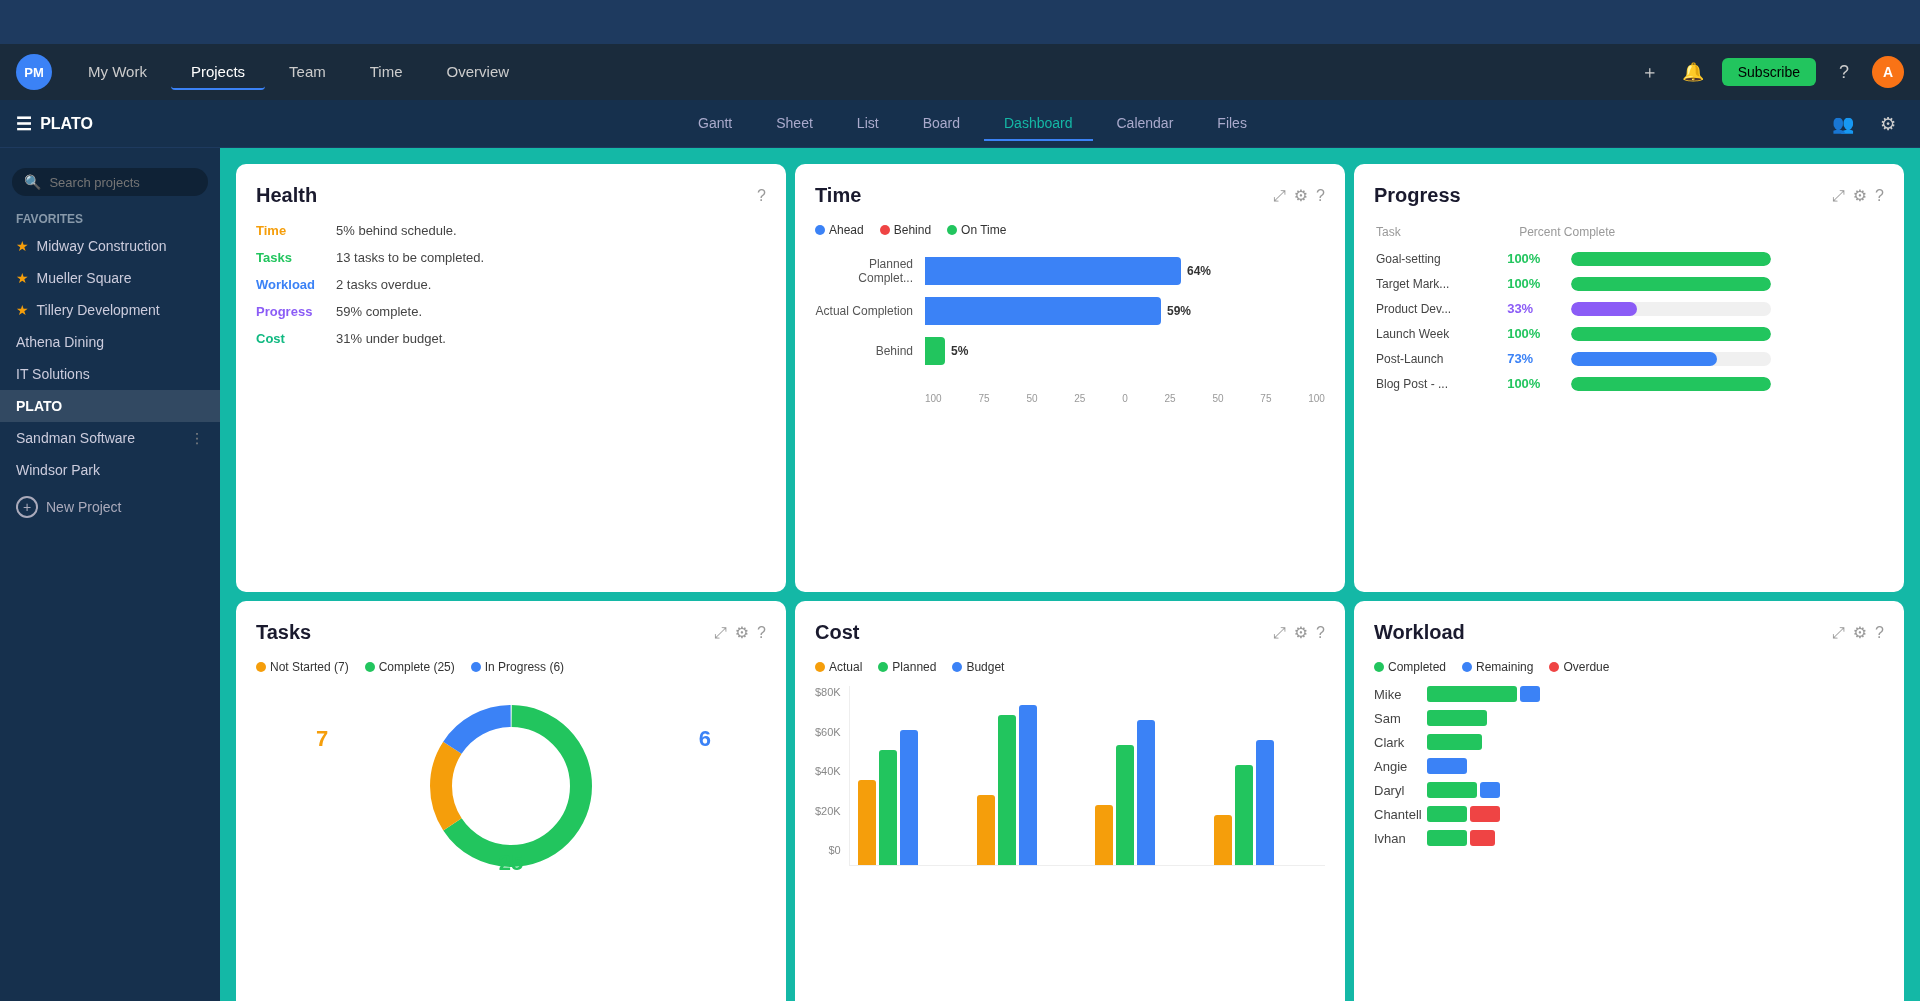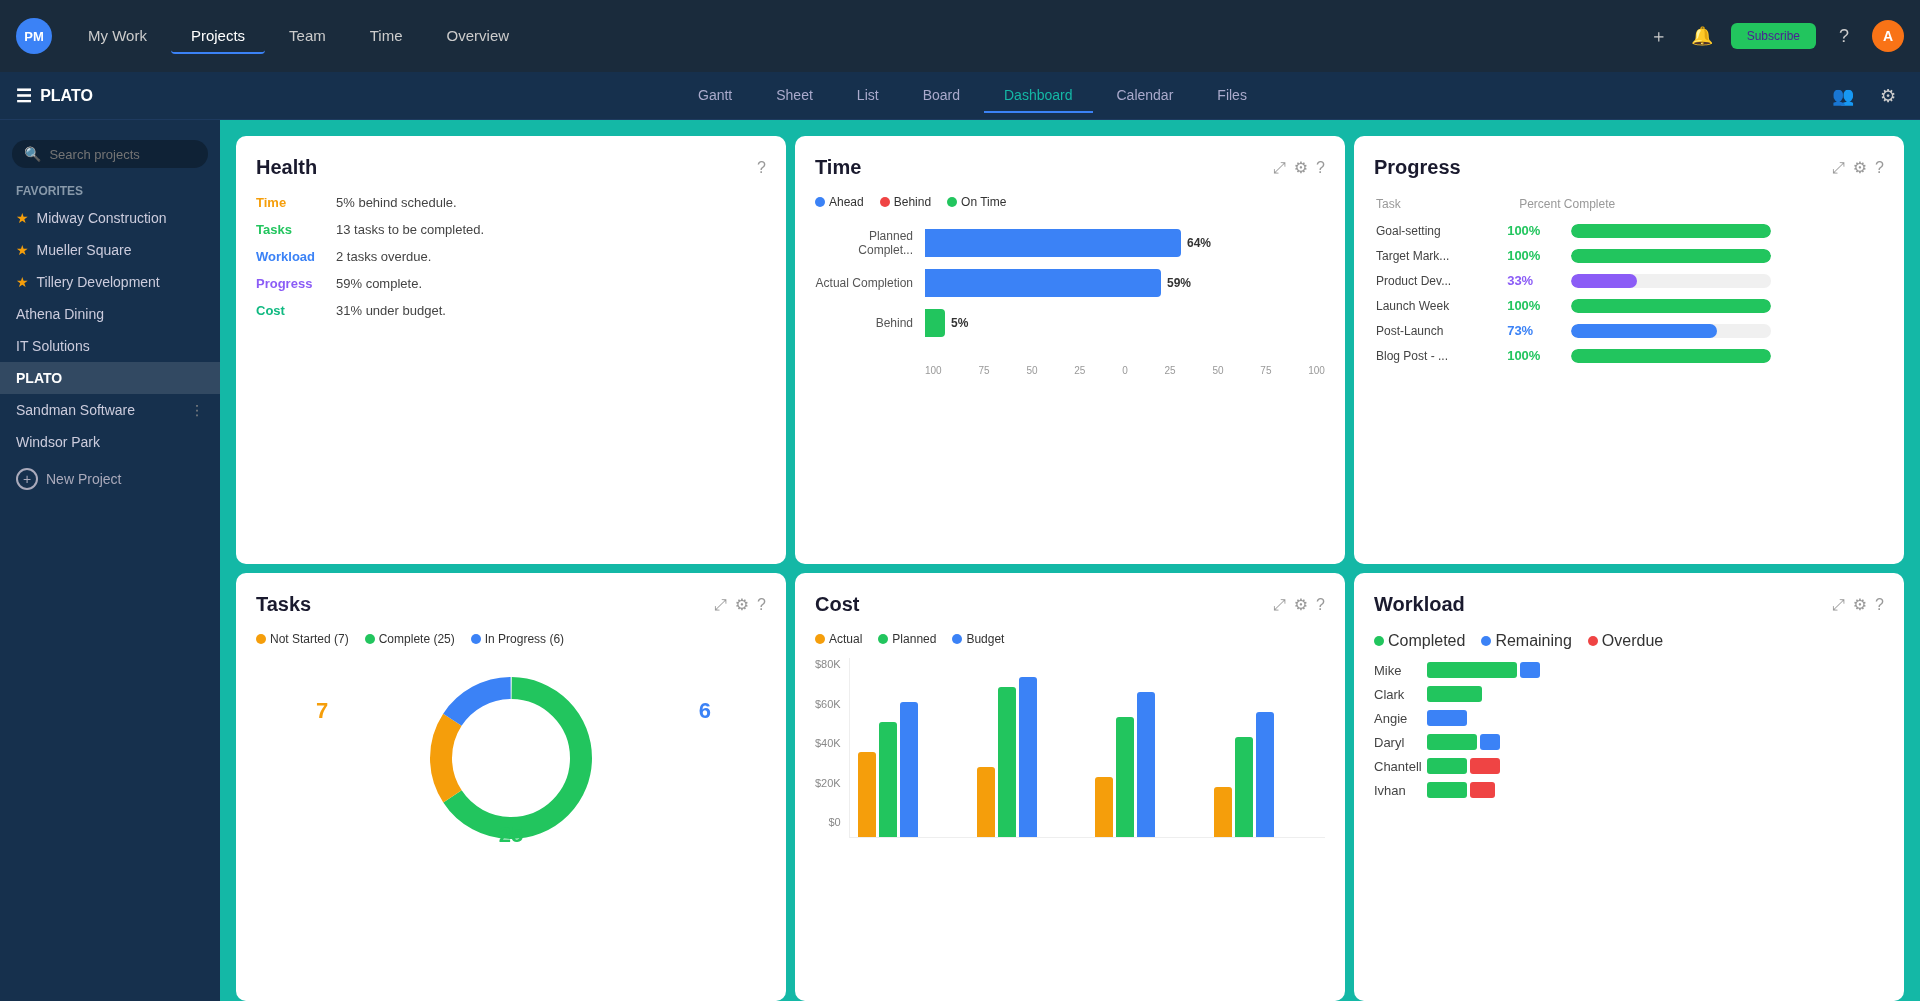--- a/index.html
+++ b/index.html
@@ -1,27 +1,27 @@
 <!DOCTYPE html>
 <html><head>
   <meta charset="utf-8">
   <style>
     * { box-sizing: border-box; margin: 0; padding: 0; }
     body { font-family: -apple-system, BlinkMacSystemFont, 'Segoe UI', sans-serif; background: #1e3a5f; color: #fff; height: 1001px; overflow: hidden; }
 
     
-    .top-nav { background: #1a2b3c; display: flex; align-items: center; height: 72px; padding: 0 16px; gap: 8px; }
+    .top-nav { background: #1a2b3c; display: flex; align-items: center; height: 56px; padding: 0 16px; gap: 8px; margin-top: 44px; }
     .logo-circle { width: 36px; height: 36px; border-radius: 50%; background: #3b82f6; display: flex; align-items: center; justify-content: center; font-weight: bold; font-size: 13px; color: #fff; flex-shrink: 0; }
     .nav-items { display: flex; gap: 4px; margin-left: 8px; }
     .nav-item { padding: 8px 20px; color: #ccc; cursor: pointer; font-size: 15px; border-radius: 4px; }
     .nav-item.active { color: #fff; border-bottom: 2px solid #3b82f6; }
     .nav-spacer { flex: 1; }
     .nav-actions { display: flex; align-items: center; gap: 12px; }
     .nav-icon-btn { width: 32px; height: 32px; border-radius: 50%; background: transparent; border: none; color: #ccc; cursor: pointer; display: flex; align-items: center; justify-content: center; font-size: 18px; }
-    .subscribe-btn { background: #22c55e; color: #4c1d95; border: none; padding: 6px 16px; border-radius: 6px; cursor: pointer; font-size: 12px; font-weight: 500; }
+    .subscribe-btn { background: #22c55e; color: #000000; border: none; padding: 6px 16px; border-radius: 6px; cursor: pointer; font-size: 14px; font-weight: 500; }
     .avatar { width: 32px; height: 32px; border-radius: 50%; background: #f97316; display: flex; align-items: center; justify-content: center; color: #fff; font-size: 14px; font-weight: bold; }
 
     
     .sub-nav { background: #16304d; display: flex; align-items: center; height: 48px; padding: 0 16px; border-bottom: 1px solid #1e3a5f; }
     .plato-brand { display: flex; align-items: center; gap: 8px; font-weight: bold; font-size: 16px; margin-right: 24px; }
     .hamburger { font-size: 18px; }
     .sub-nav-tabs { display: flex; gap: 4px; flex: 1; justify-content: center; }
     .sub-tab { padding: 8px 20px; color: #aac; cursor: pointer; font-size: 14px; }
     .sub-tab.active { color: #14b8a6; border-bottom: 2px solid #3b82f6; }
     .sub-nav-right { display: flex; gap: 12px; }
@@ -90,21 +90,21 @@
     .tasks-legend { display: flex; gap: 16px; font-size: 12px; margin-bottom: 12px; flex-wrap: wrap; }
     .donut-container { display: flex; justify-content: center; align-items: center; position: relative; height: 200px; }
 
     
     .cost-legend { display: flex; gap: 16px; font-size: 12px; margin-bottom: 12px; }
     .cost-y-labels { display: flex; flex-direction: column; justify-content: space-between; font-size: 11px; color: #888; margin-right: 8px; height: 170px; text-align: right; }
     .cost-bar-group { display: flex; gap: 3px; align-items: flex-end; flex: 1; }
     .cost-bar { border-radius: 3px 3px 0 0; }
 
     
-    .workload-legend { display: flex; gap: 16px; font-size: 16px; margin-bottom: 12px; }
+    .workload-legend { display: flex; gap: 16px; font-size: 12px; margin-bottom: 12px; }
     .wl-row { display: flex; align-items: center; margin-bottom: 8px; }
     .wl-name { font-size: 13px; color: #444; width: 53px; flex-shrink: 0; }
     .wl-bars { display: flex; gap: 3px; align-items: center; }
     .wl-bar { height: 16px; border-radius: 3px; }
   </style>
 </head>
 <body>
 
 <nav class="top-nav">
   <div class="logo-circle">
@@ -483,20 +483,27 @@
       <div id="workload-rows">
     <div class="wl-row">
       <span class="wl-name">Mike</span>
       <div class="wl-bars">
         <div class="wl-bar" style="width:90px;background:#22c55e;"></div>
         <div class="wl-bar" style="width:20px;background:#3b82f6;"></div>
 
       </div>
     </div>
 
+    <div class="wl-row">
+      <span class="wl-name">Sam</span>
+      <div class="wl-bars">
+        <div class="wl-bar" style="width:60px;background:#22c55e;"></div>
+
+      </div>
+    </div>
 
     <div class="wl-row">
       <span class="wl-name">Clark</span>
       <div class="wl-bars">
         <div class="wl-bar" style="width:55px;background:#22c55e;"></div>
 
       </div>
     </div>
 
     <div class="wl-row">

